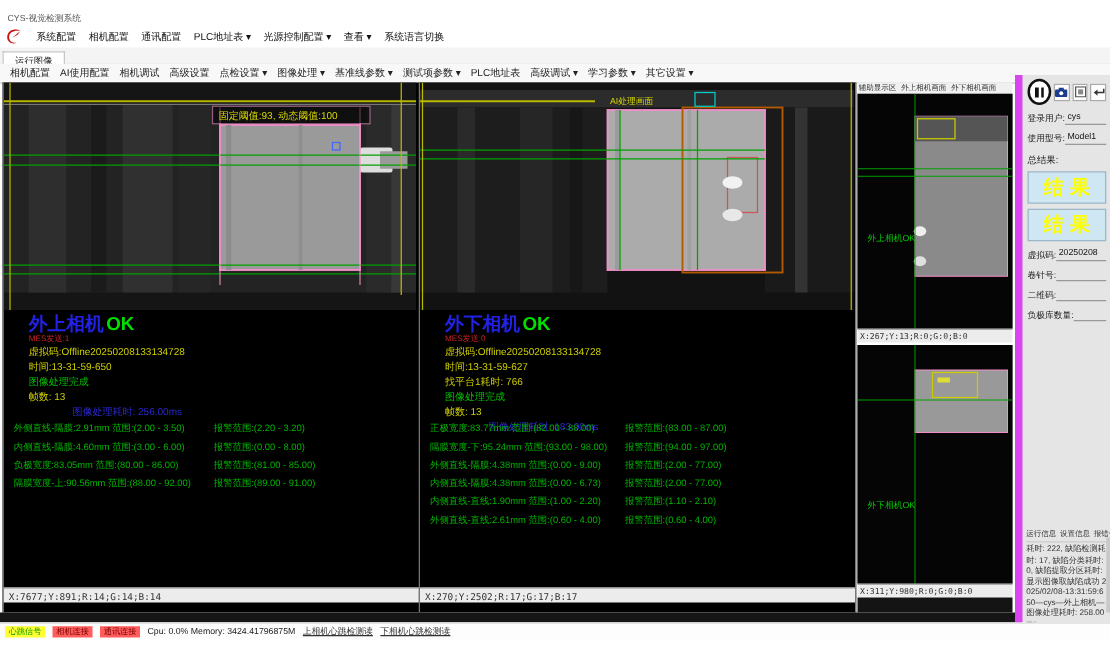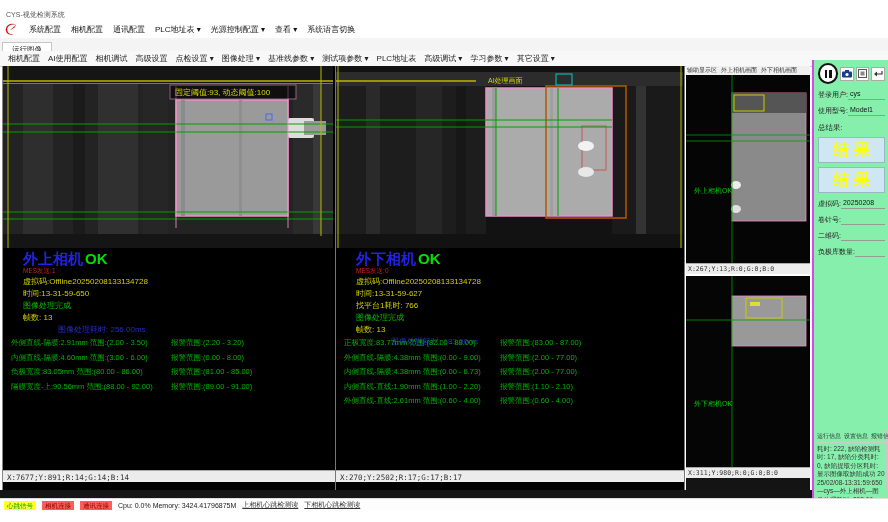--- a/index.html
+++ b/index.html
@@ -35,21 +35,21 @@
   .aux-tabs{position:absolute;top:66px;left:686px;width:124px;height:9px;display:flex;gap:4px;font-size:6px;color:#333;background:#f0f0f0;align-items:center;padding-left:1px;box-sizing:border-box;}
   .aux-tab{white-space:nowrap;}
   .thumb{position:absolute;left:686px;width:124px;background:#000;}
   #thumb1{top:75px;height:188px;}
   #thumb2{top:276px;height:191px;}
   .thumb-label{position:absolute;left:686px;width:124px;height:11px;background:#ececec;border-top:1px solid #aaa;
                font-family:"DejaVu Sans Mono",monospace;font-size:6.5px;color:#333;padding:1px 0 0 2px;box-sizing:border-box;}
   #thumbLabel1{top:263px;} #thumbLabel2{top:467px;}
   .thumb-filler{position:absolute;top:478px;left:686px;width:124px;height:12px;background:#141414;}
   
-  .sidebar{position:absolute;top:60px;left:812px;width:76px;height:450px;background:#86efac;border-left:2px solid #d946ef;box-sizing:border-box;padding:3px 3px 0 4px;}
+  .sidebar{position:absolute;top:60px;left:812px;width:76px;height:450px;background:#e5e5e5;border-left:6px solid #d946ef;box-sizing:border-box;padding:3px 3px 0 4px;}
   .side-controls{display:flex;align-items:center;gap:2px;margin-bottom:2px;}
   .pause-btn{width:21px;height:21px;border:2px solid #111;border-radius:50%;background:#fff;display:flex;align-items:center;justify-content:center;gap:2px;box-sizing:border-box;}
   .pause-btn i{display:block;width:2.5px;height:8px;background:#111;}
   .mini-btn{width:14px;height:14px;border:1px solid #aaa;background:#fdfdfd;display:flex;align-items:center;justify-content:center;box-sizing:border-box;}
   .side-row{display:flex;align-items:flex-end;margin-top:6px;}
   .side-label{font-size:7px;color:#222;white-space:nowrap;}
   .side-value{flex:1;border-bottom:1px solid #999;font-size:7px;color:#111;padding-left:2px;min-height:9px;white-space:nowrap;}
   .total-label{font-size:7.5px;color:#222;margin-top:7px;}
   .result-box{height:24px;background:#cfe6f3;border:1px solid #9db6c6;margin-top:4px;display:flex;align-items:center;justify-content:center;
               color:#ffff00;font-size:16px;font-weight:bold;letter-spacing:5px;text-indent:5px;}
@@ -212,20 +212,24 @@
       <div class="oline y">帧数: 13</div>
       <div class="oline b">图像处理耗时: 183.00ms</div>
     </div>
 
     <div class="rows">
       <div class="mrow">
         <span class="mcol1">正极宽度:83.77mm 范围:(82.00 - 88.00)</span>
         <span class="mcol2">报警范围:(83.00 - 87.00)</span>
       </div>
       <div class="mrow">
+        <span class="mcol1">隔膜宽度-下:95.24mm 范围:(93.00 - 98.00)</span>
+        <span class="mcol2">报警范围:(94.00 - 97.00)</span>
+      </div>
+      <div class="mrow">
         <span class="mcol1">外侧直线-隔膜:4.38mm 范围:(0.00 - 9.00)</span>
         <span class="mcol2">报警范围:(2.00 - 77.00)</span>
       </div>
       <div class="mrow">
         <span class="mcol1">内侧直线-隔膜:4.38mm 范围:(0.00 - 6.73)</span>
         <span class="mcol2">报警范围:(2.00 - 77.00)</span>
       </div>
       <div class="mrow">
         <span class="mcol1">内侧直线-直线:1.90mm 范围:(1.00 - 2.20)</span>
         <span class="mcol2">报警范围:(1.10 - 2.10)</span>

